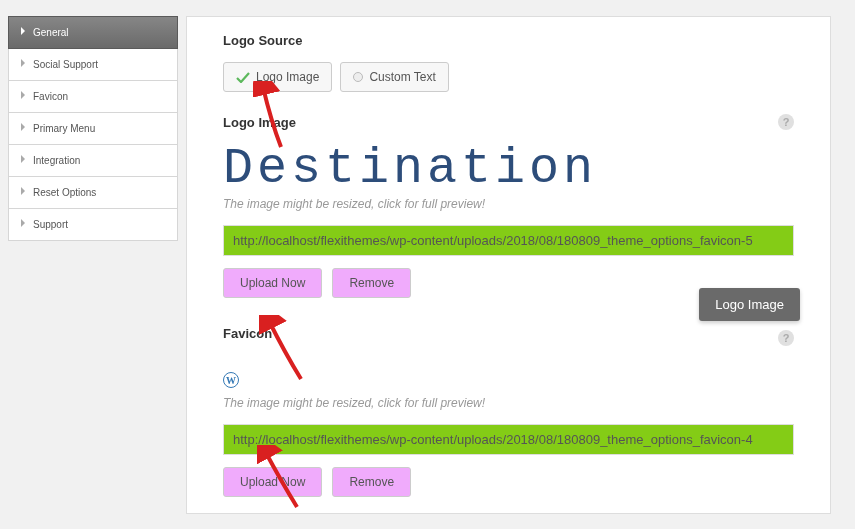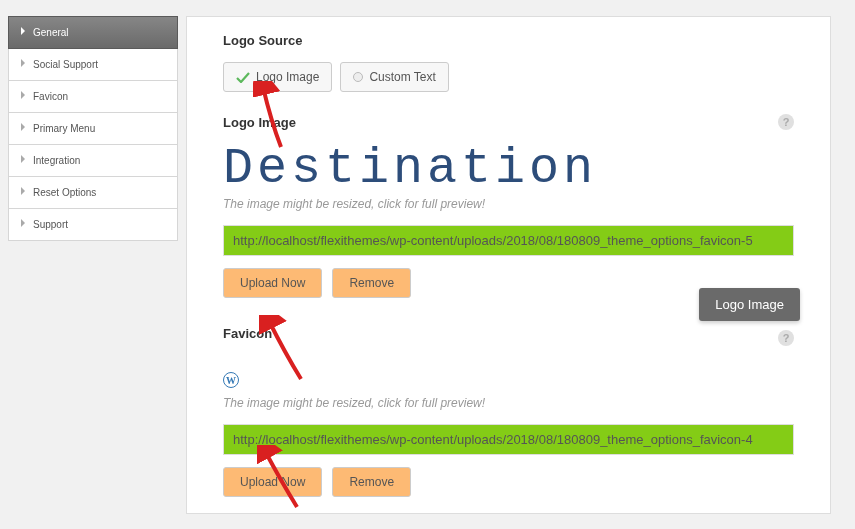--- a/index.html
+++ b/index.html
@@ -138,21 +138,21 @@
       margin-bottom: 12px;
       background: #84cc16;
     }
     .btn-row {
       display: flex;
       gap: 10px;
       margin-bottom: 28px;
     }
     .btn {
       padding: 7px 16px;
-      background: #fdba74;
+      background: #f0abfc;
       border: 1px solid #ccc;
       border-radius: 3px;
       cursor: pointer;
       font-size: 12px;
       color: #555;
       text-align: center;
     }
     .favicon-preview {
       width: 16px;
       height: 16px;

